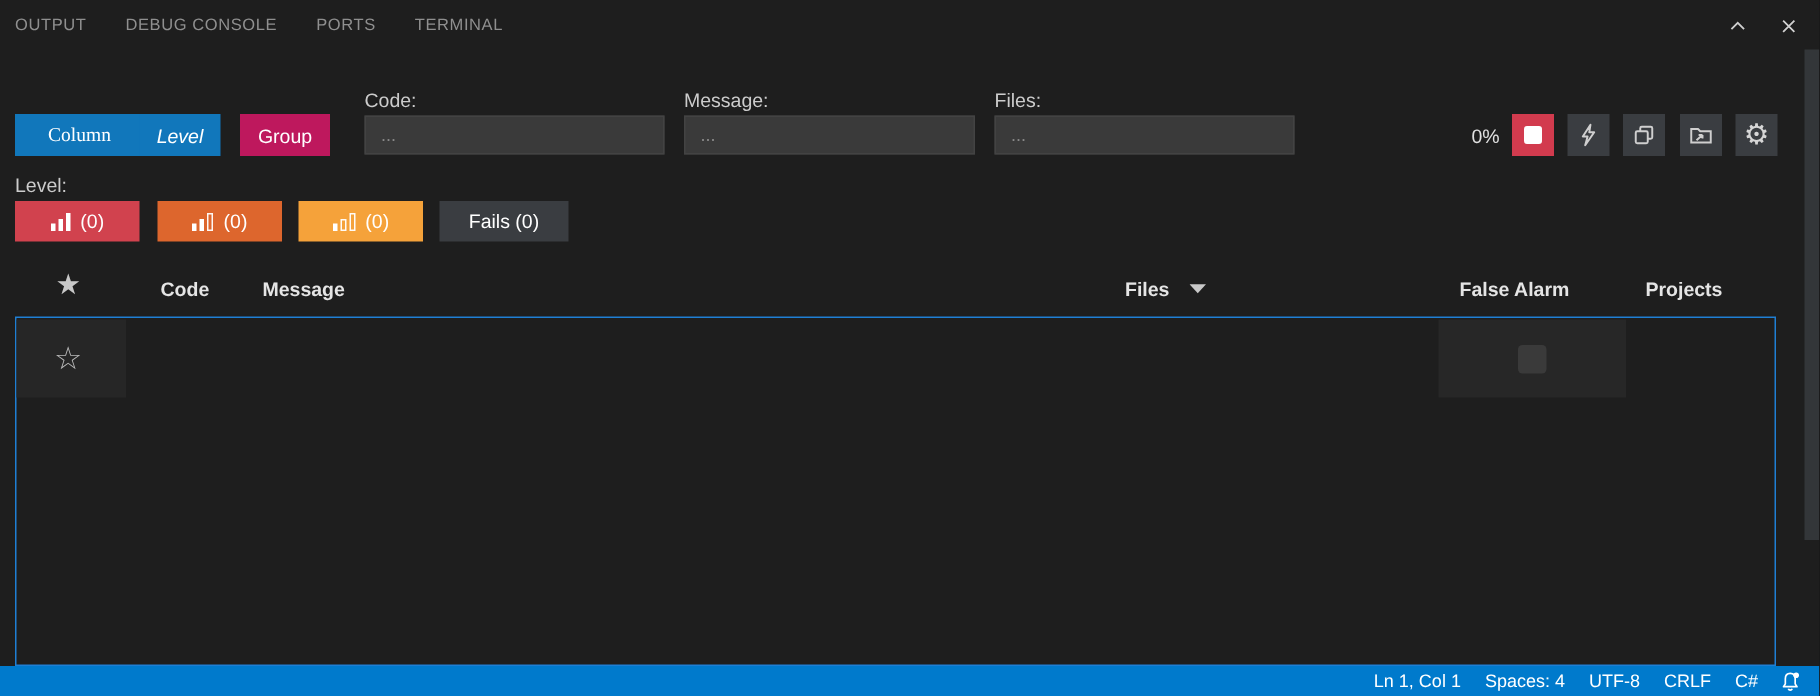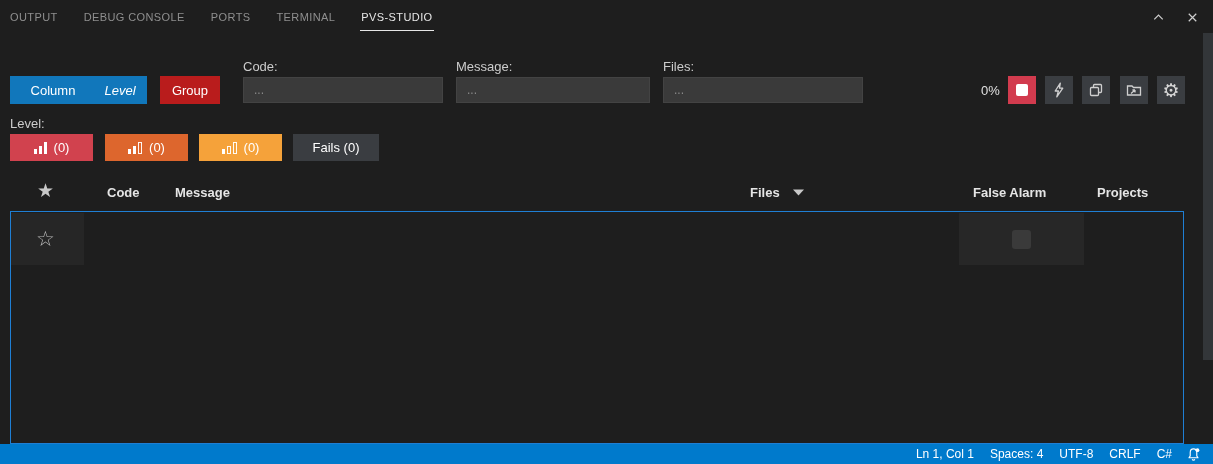--- a/index.html
+++ b/index.html
@@ -28,22 +28,22 @@
   .win-controls {
     position: absolute; right: 12px; top: 8px; display: flex; gap: 16px;
   }
   .win-controls .icon-btn { width: 18px; height: 18px; display: flex; align-items: center; justify-content: center; cursor: pointer; }
 
   
   .btn { position: absolute; top: 76px; height: 28px; border: none; color: #ffffff;
          font-size: 13px; font-family: "Liberation Sans", sans-serif; cursor: pointer;
          display: flex; align-items: center; justify-content: center; }
   .btn-blue { background: #1177bb; }
-  .btn-gray { background: #b91c1c; }
-  #btn-column { left: 10px;  width: 86px; }
+  .btn-gray { background: #be185d; }
+  #btn-column { left: 10px;  width: 86px; font-family: Liberation Serif, serif; }
   #btn-level  { left: 93px;  width: 54px; font-style: italic; }
   #btn-group  { left: 160px; width: 60px; }
 
   .filter-label { position: absolute; top: 59px; font-size: 13px; color: #cccccc; text-align: right; }
   .filter-input {
     position: absolute; top: 77px; height: 26px; width: 200px;
     background: #3a3a3a; border: 1px solid #434343; color: #cccccc;
     font-size: 12px; padding: 0 10px; font-family: "Liberation Sans", sans-serif;
   }
   .filter-input::placeholder { color: #8a8a8a; }
@@ -118,21 +118,20 @@
 </head>
 <body>
 
 <div class="panel">
 
   <div class="tabbar">
     <div class="tab">OUTPUT</div>
     <div class="tab">DEBUG CONSOLE</div>
     <div class="tab">PORTS</div>
     <div class="tab">TERMINAL</div>
-    <div class="tab active">PVS-STUDIO</div>
   </div>
   <div class="win-controls">
     <div class="icon-btn">
       <svg width="15" height="15" viewBox="0 0 16 16">
           <path class="st" d="M3.5 10 L8 5.5 L12.5 10"></path>
         </svg>
     </div>
     <div class="icon-btn">
       <svg width="15" height="15" viewBox="0 0 16 16">
           <path class="st" d="M4 4 L12 12 M12 4 L4 12"></path>

